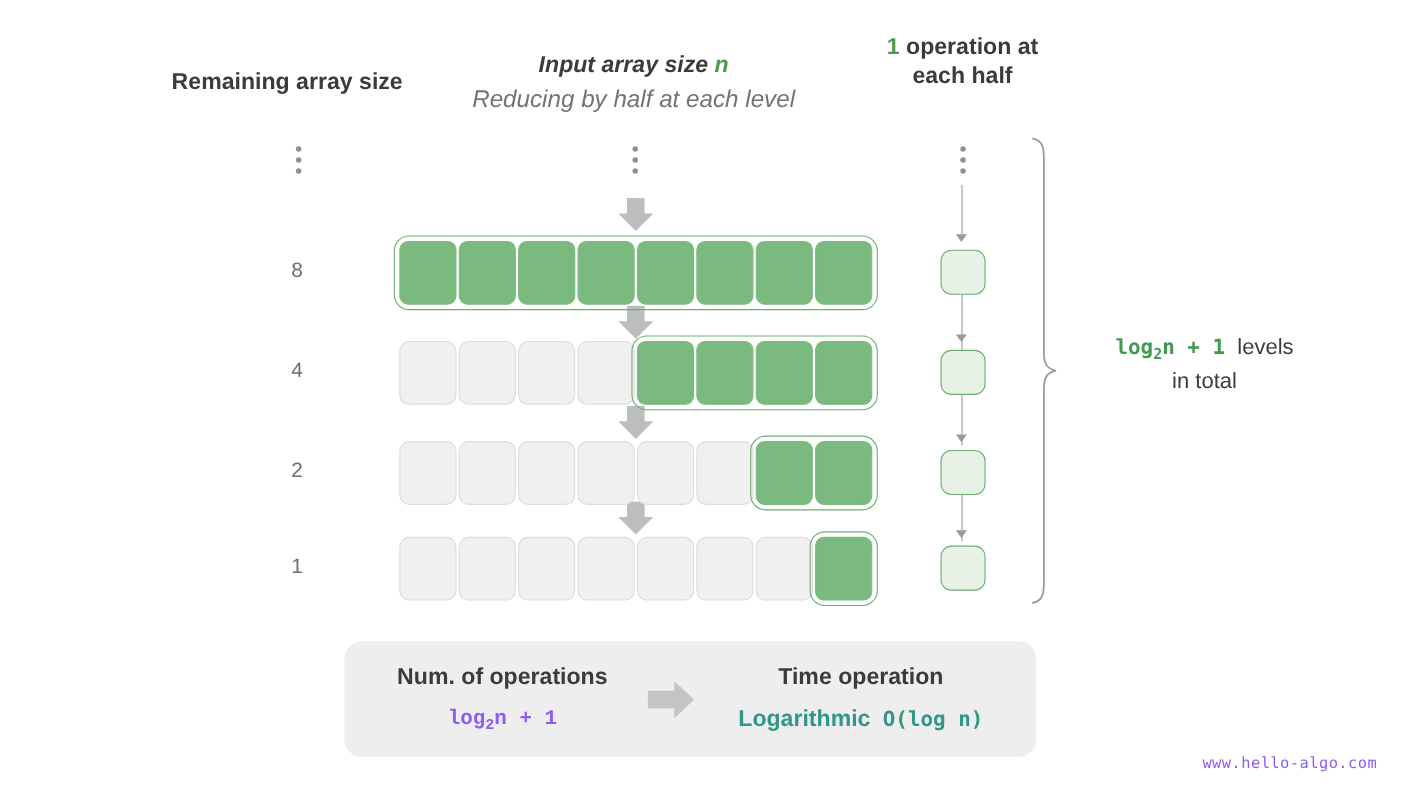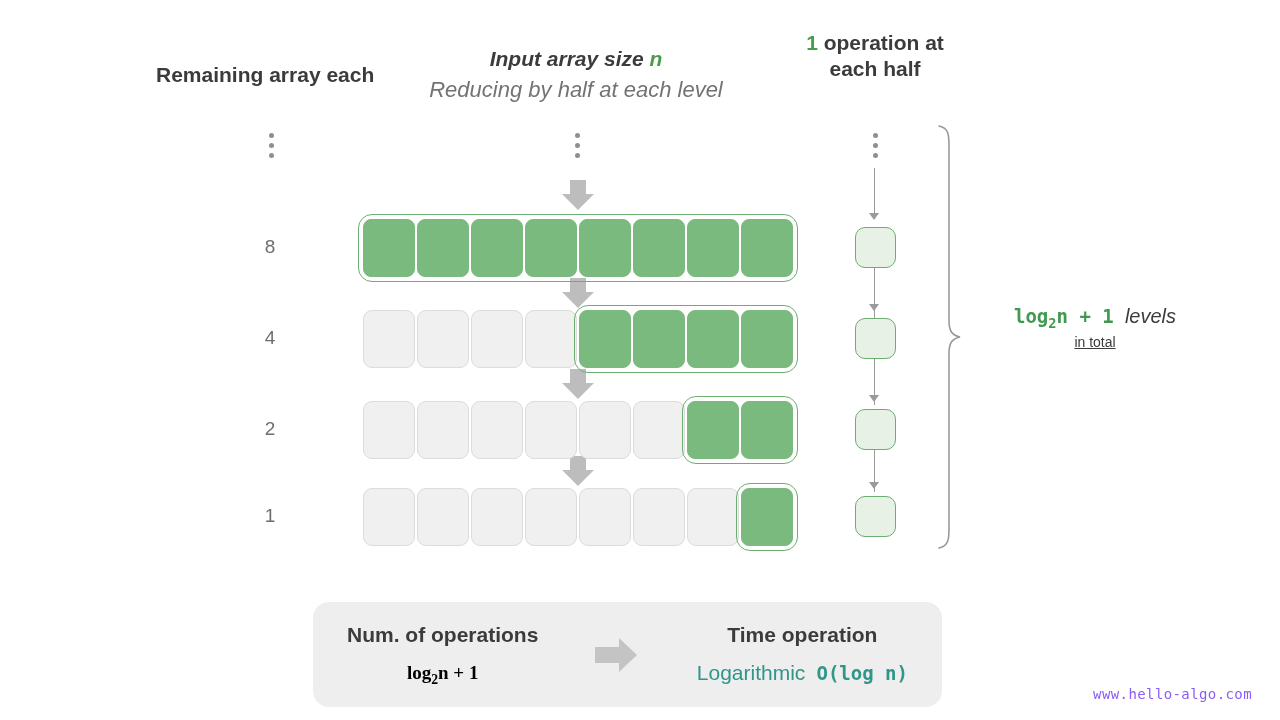--- a/index.html
+++ b/index.html
@@ -185,62 +185,62 @@
     text-align: center;
     line-height: 1.4;
   }
   #levels-note .l1 { font-size: 20px; white-space: nowrap; }
   #levels-note .l1 .formula {
     font-family: "DejaVu Sans Mono", monospace;
     font-weight: bold;
     color: #3f9a4f;
     font-size: 19px;
   }
-  #levels-note .l1 .plain { color: #3b3b3b; font-size: 20px; font-style: italic; }
-  #levels-note .l2 { font-size: 14px; color: #3b3b3b; text-decoration: underline; }
+  #levels-note .l1 .plain { color: #3b3b3b; font-size: 20px; }
+  #levels-note .l2 { font-size: 20px; color: #3b3b3b; }
 
   
   #summary {
     position: absolute;
     left: 313px;
-    top: 602px;
+    top: 583px;
     width: 629px;
     height: 105px;
     background: #eeeeee;
     border-radius: 16px;
     display: flex;
     align-items: center;
     justify-content: space-between;
     box-sizing: border-box;
-    padding: 0 34px;
+    padding: 0 48px;
   }
   .sum-col {
     text-align: center;
     line-height: 1.55;
   }
   .sum-title {
     font-size: 21px;
     font-weight: bold;
     color: #3b3b3b;
     white-space: nowrap;
   }
   .sum-value {
     font-size: 20px;
     white-space: nowrap;
     margin-top: 5px;
   }
   .sum-value .formula {
-    font-family: Liberation Serif, serif;
-    font-weight: bold;
-    color: #000000;
+    font-family: Liberation Mono, monospace;
+    font-weight: bold;
+    color: #8b5cf6;
     font-size: 19px;
   }
   .sum-value .teal-word {
     color: #2f9688;
-    font-weight: normal;
+    font-weight: bold;
     font-size: 21px;
   }
   .sum-value .teal-mono {
     color: #2f9688;
     font-family: "DejaVu Sans Mono", monospace;
     font-weight: bold;
     font-size: 19px;
   }
   .sum-arrow {
     position: relative;
@@ -279,21 +279,21 @@
   }
 
   sub { font-size: 0.72em; }
 </style>
 </head>
 <body>
 
 <div class="stage">
 
   <div class="hdr" id="hdr-left">
-    <div class="hdr-title">Remaining array each</div>
+    <div class="hdr-title">Remaining array size</div>
   </div>
 
   <div class="hdr" id="hdr-mid">
     <div class="hdr-title"><span>Input array size </span><span class="green">n</span></div>
     <div class="hdr-sub">Reducing by half at each level</div>
   </div>
 
   <div class="hdr" id="hdr-right">
     <div class="hdr-title"><span class="green">1</span><span> operation at</span></div>
     <div class="hdr-title">each half</div>

